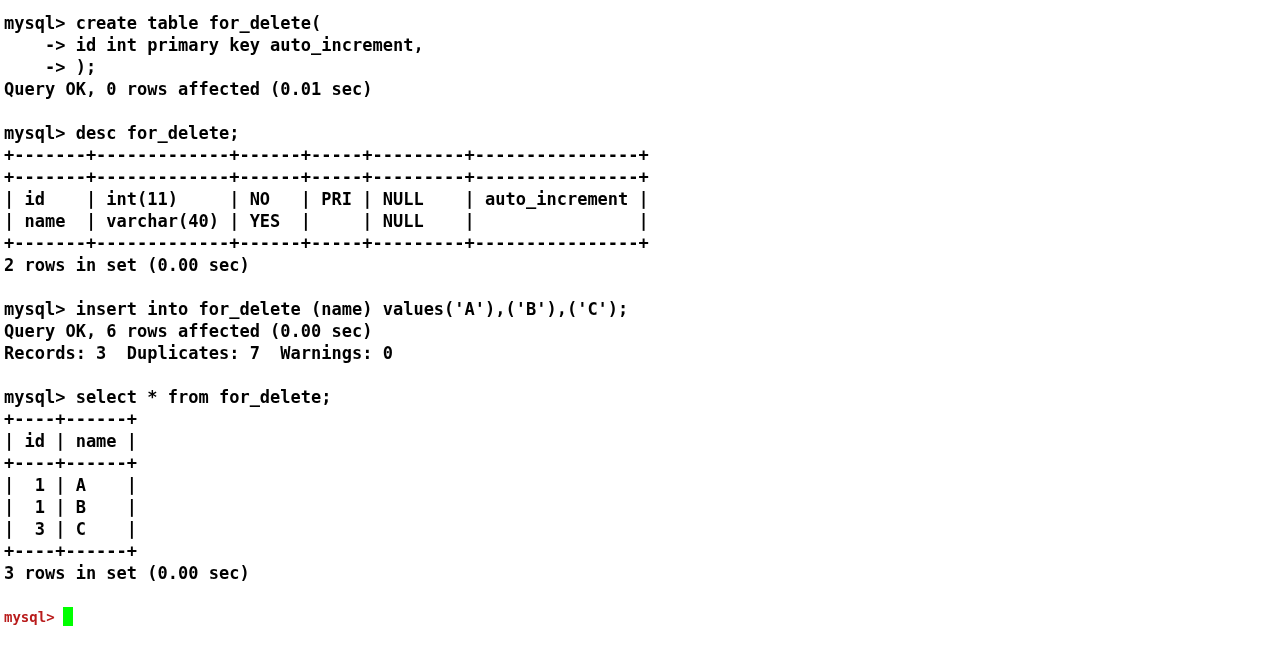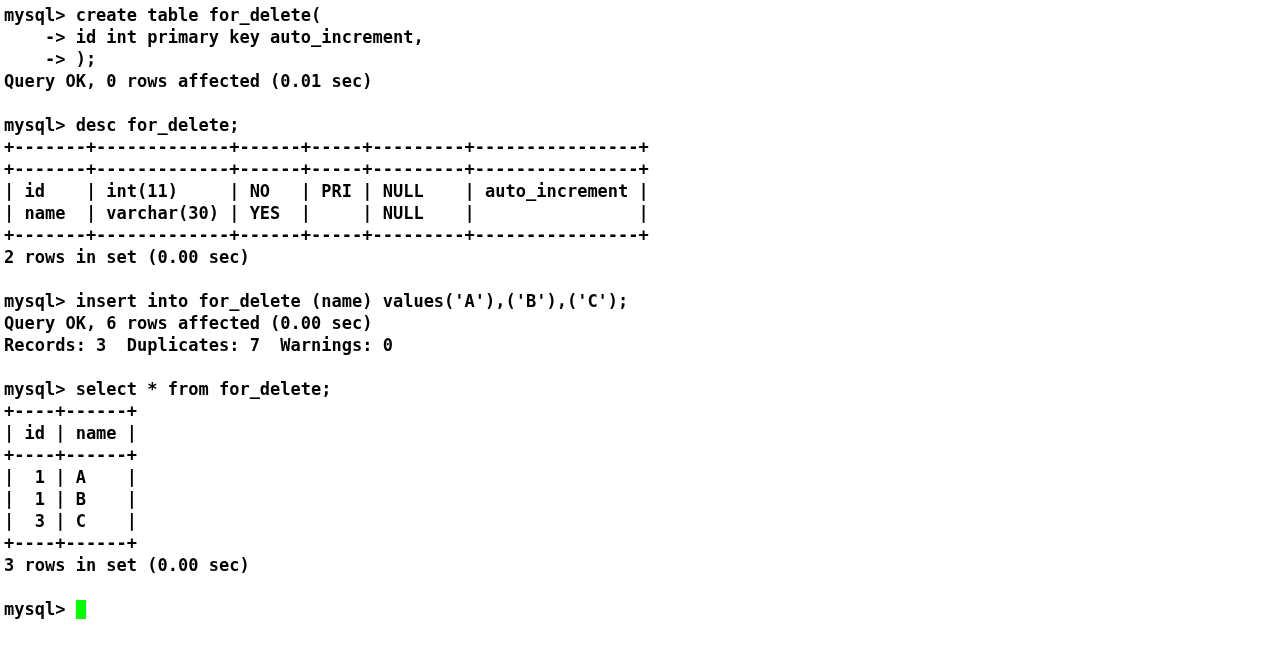--- a/index.html
+++ b/index.html
@@ -12,21 +12,21 @@
     height: 671px;
     overflow: hidden;
     font-family: "DejaVu Sans Mono", monospace;
   }
   #terminal {
     box-sizing: border-box;
     width: 1204px;
     height: 671px;
     background: #ffffff;
     color: #000000;
-    padding: 4px 0 0 4px;
+    padding: 12px 0 0 4px;
   }
   .line {
     font-family: "DejaVu Sans Mono", monospace;
     font-size: 17px;
     line-height: 22px;
     font-weight: bold;
     color: #000000;
     white-space: pre;
     letter-spacing: 0px;
     height: 22px;
@@ -36,23 +36,23 @@
     
   }
   .cursor-line {
     display: block;
     white-space: pre;
     height: 22px;
     line-height: 22px;
   }
   .cursor-line .prompt-text {
     font-family: "DejaVu Sans Mono", monospace;
-    font-size: 17px;
+    font-size: 14px;
     font-weight: bold;
-    color: #000000;
+    color: #b91c1c;
     white-space: pre;
   }
   .cursor-block {
     display: inline-block;
     width: 10.2px;
     height: 19px;
     background: #00ff00;
     vertical-align: -4px;
   }
 </style>
@@ -63,21 +63,21 @@
 
   <div class="line">mysql&gt; create table for_delete(</div>
   <div class="line">    -&gt; id int primary key auto_increment,</div>
   <div class="line">    -&gt; );</div>
   <div class="line">Query OK, 0 rows affected (0.01 sec)</div>
   <div class="line blank"></div>
   <div class="line">mysql&gt; desc for_delete;</div>
   <div class="line">+-------+-------------+------+-----+---------+----------------+</div>
   <div class="line">+-------+-------------+------+-----+---------+----------------+</div>
   <div class="line">| id    | int(11)     | NO   | PRI | NULL    | auto_increment |</div>
-  <div class="line">| name  | varchar(30) | YES  |     | NULL    |                |</div>
+  <div class="line">| name  | varchar(40) | YES  |     | NULL    |                |</div>
   <div class="line">+-------+-------------+------+-----+---------+----------------+</div>
   <div class="line">2 rows in set (0.00 sec)</div>
   <div class="line blank"></div>
   <div class="line">mysql&gt; insert into for_delete (name) values('A'),('B'),('C');</div>
   <div class="line">Query OK, 6 rows affected (0.00 sec)</div>
   <div class="line">Records: 3  Duplicates: 7  Warnings: 0</div>
   <div class="line blank"></div>
   <div class="line">mysql&gt; select * from for_delete;</div>
   <div class="line">+----+------+</div>
   <div class="line">| id | name |</div>

